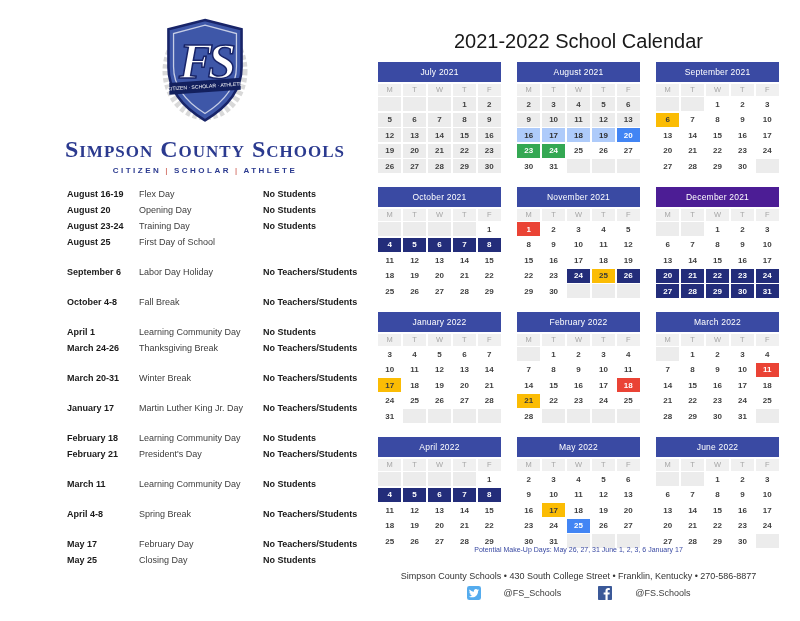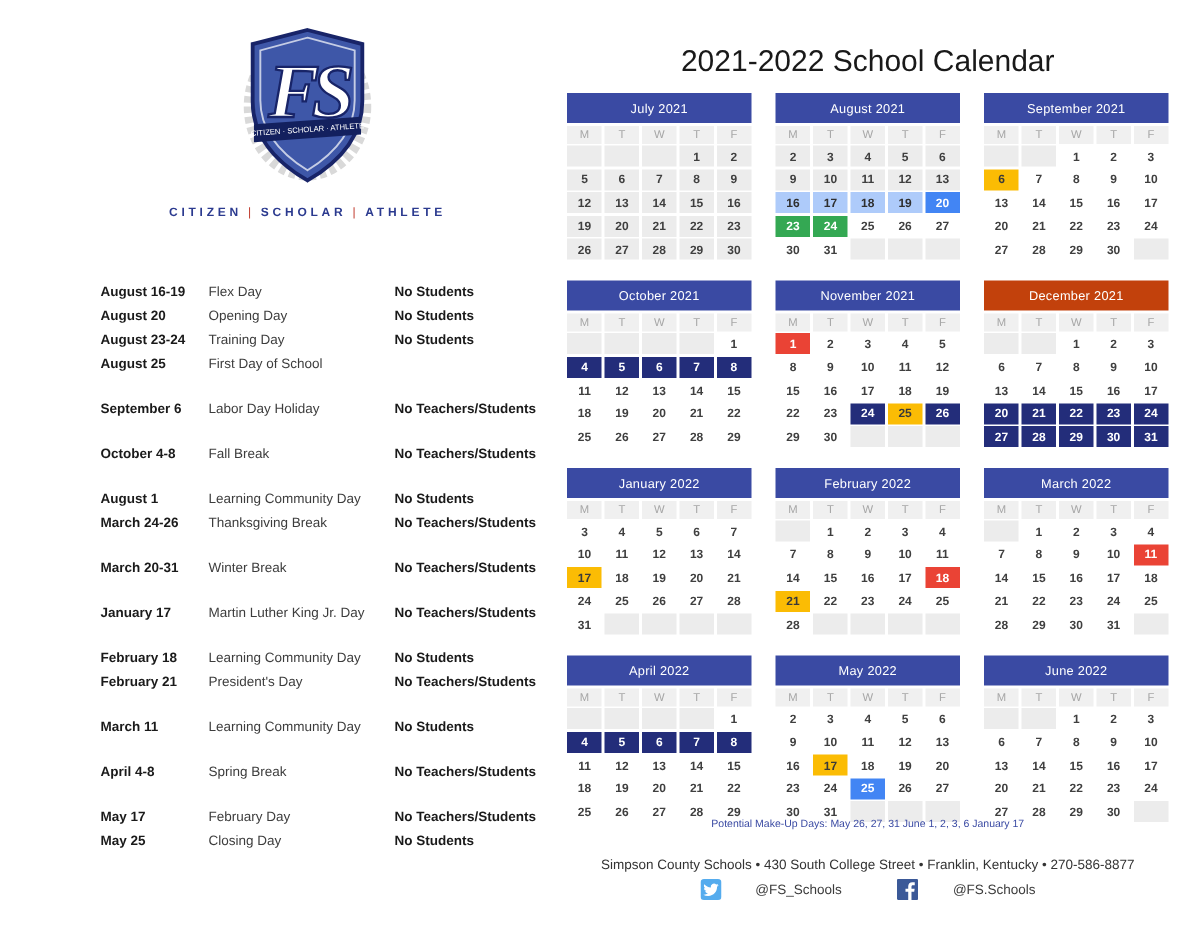--- a/index.html
+++ b/index.html
@@ -52,20 +52,21 @@
 
   <div class="left-panel">
     <svg class="logo-svg" width="102" height="126" viewBox="0 0 120 132">
       <ellipse cx="60" cy="66" rx="46" ry="54" fill="none" stroke="#d9d9d9" stroke-width="8" stroke-dasharray="5 3"></ellipse>
       <path d="M60,6 L103,17 L103,62 Q103,99 60,124 Q17,99 17,62 L17,17 Z" fill="#3e57a8" stroke="#182468" stroke-width="3"></path>
       <path d="M60,12 L97,22 L97,61 Q97,93 60,116 Q23,93 23,61 L23,22 Z" fill="none" stroke="#ffffff" stroke-width="1.5" opacity="0.7"></path>
       <text x="60" y="74" text-anchor="middle" font-family="Liberation Serif, serif" font-size="60" font-weight="bold" font-style="italic" letter-spacing="-6" fill="#ffffff" stroke="#182468" stroke-width="1.8">FS</text>
       <path d="M18,80 L102,74 L102,88 L18,94 Z" fill="#13205e"></path>
       <text x="60" y="86" text-anchor="middle" font-family="Liberation Sans, sans-serif" font-size="6" fill="#ffffff" transform="rotate(-4 60 84)">CITIZEN · SCHOLAR · ATHLETE</text>
     </svg>
+    <div class="school-name">Simpson County Schools</div>
     <div class="motto"><span>CITIZEN</span><span class="pipe">|</span><span>SCHOLAR</span><span class="pipe">|</span><span>ATHLETE</span></div>
   </div>
 
   <div class="events" id="events">
       <div class="ev-row">
         <span class="ev-date">August 16-19</span>
         <span class="ev-name">Flex Day</span>
         <span class="ev-note">No Students</span>
       </div>
       <div class="ev-row">
@@ -87,21 +88,21 @@
         <span class="ev-date">September 6</span>
         <span class="ev-name">Labor Day Holiday</span>
         <span class="ev-note">No Teachers/Students</span>
       </div>
       <div class="ev-row gap">
         <span class="ev-date">October 4-8</span>
         <span class="ev-name">Fall Break</span>
         <span class="ev-note">No Teachers/Students</span>
       </div>
       <div class="ev-row gap">
-        <span class="ev-date">August 1</span>
+        <span class="ev-date">April 1</span>
         <span class="ev-name">Learning Community Day</span>
         <span class="ev-note">No Students</span>
       </div>
       <div class="ev-row">
         <span class="ev-date">March 24-26</span>
         <span class="ev-name">Thanksgiving Break</span>
         <span class="ev-note">No Teachers/Students</span>
       </div>
       <div class="ev-row gap">
         <span class="ev-date">March 20-31</span>
@@ -326,21 +327,21 @@
           <div class="cell" style="background: rgb(251, 188, 4); color: rgb(58, 58, 58);">25</div>
           <div class="cell" style="background: rgb(35, 45, 122); color: rgb(255, 255, 255);">26</div>
           <div class="cell" style="background: rgb(255, 255, 255); color: rgb(63, 63, 63);">29</div>
           <div class="cell" style="background: rgb(255, 255, 255); color: rgb(63, 63, 63);">30</div>
           <div class="cell" style="background: rgb(236, 236, 236); color: rgb(63, 63, 63);"></div>
           <div class="cell" style="background: rgb(236, 236, 236); color: rgb(63, 63, 63);"></div>
           <div class="cell" style="background: rgb(236, 236, 236); color: rgb(63, 63, 63);"></div>
         </div>
       </div>
       <div class="cal">
-        <div class="cal-head" style="background: #c2410c;">December 2021</div>
+        <div class="cal-head" style="background: #4c1d95;">December 2021</div>
         <div class="cal-days">
           <div class="dh">M</div>
           <div class="dh">T</div>
           <div class="dh">W</div>
           <div class="dh">T</div>
           <div class="dh">F</div>
         </div>
         <div class="cal-cells">
           <div class="cell" style="background: rgb(236, 236, 236); color: rgb(63, 63, 63);"></div>
           <div class="cell" style="background: rgb(236, 236, 236); color: rgb(63, 63, 63);"></div>

